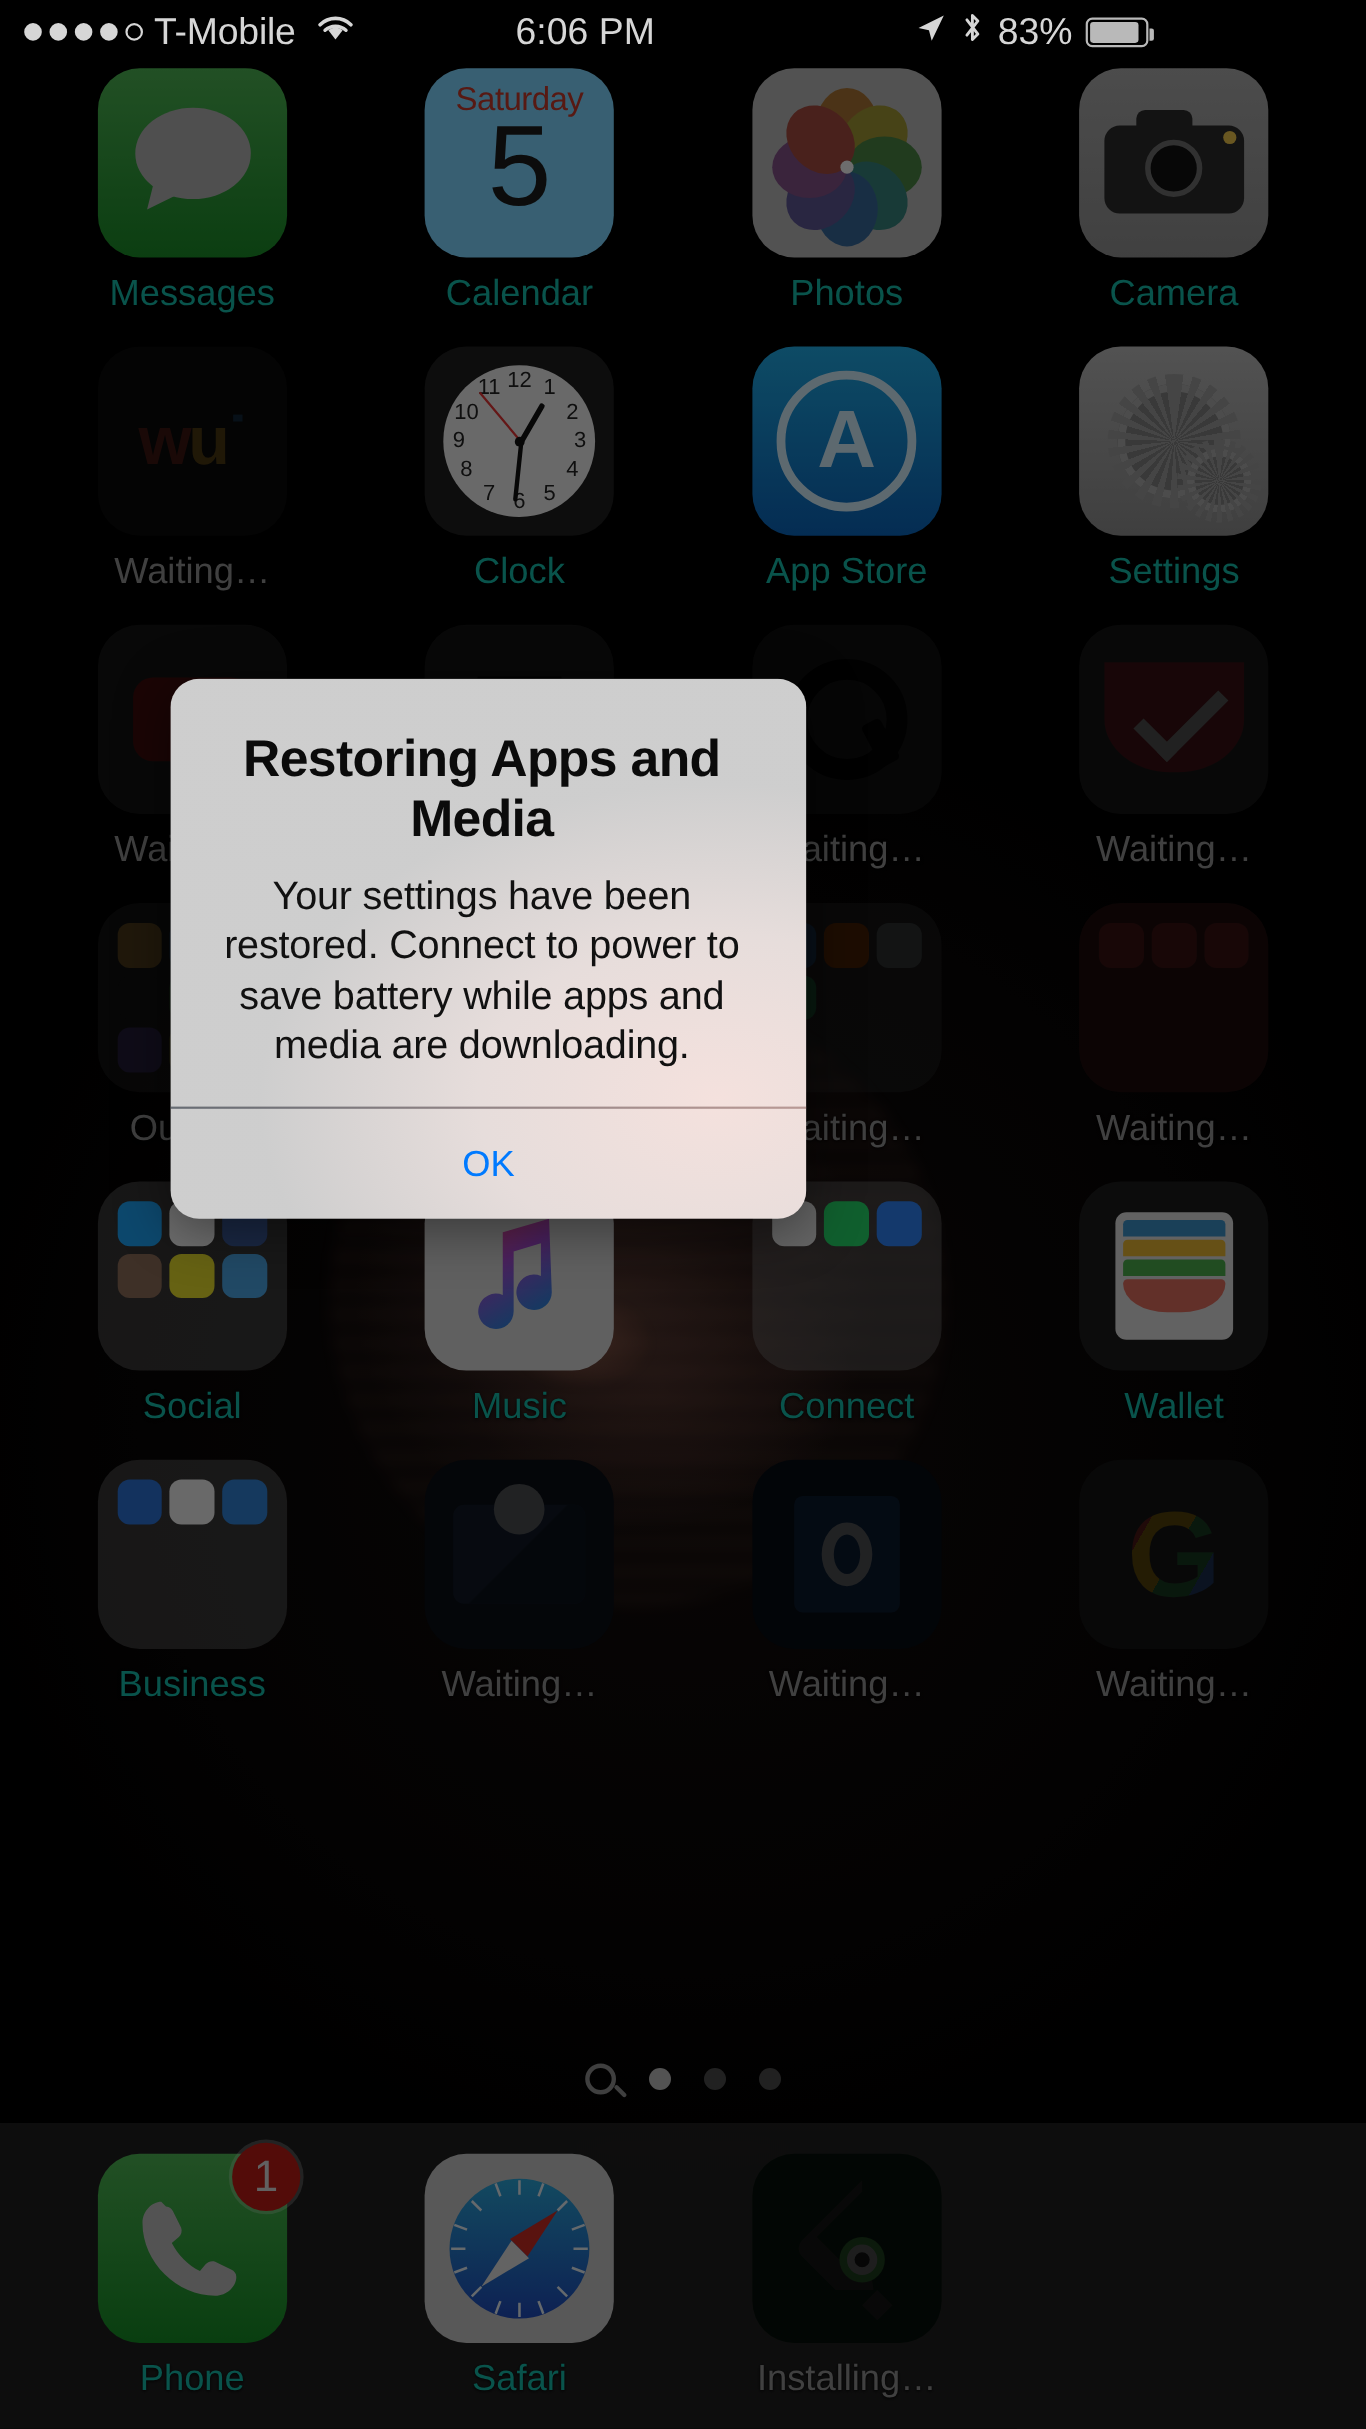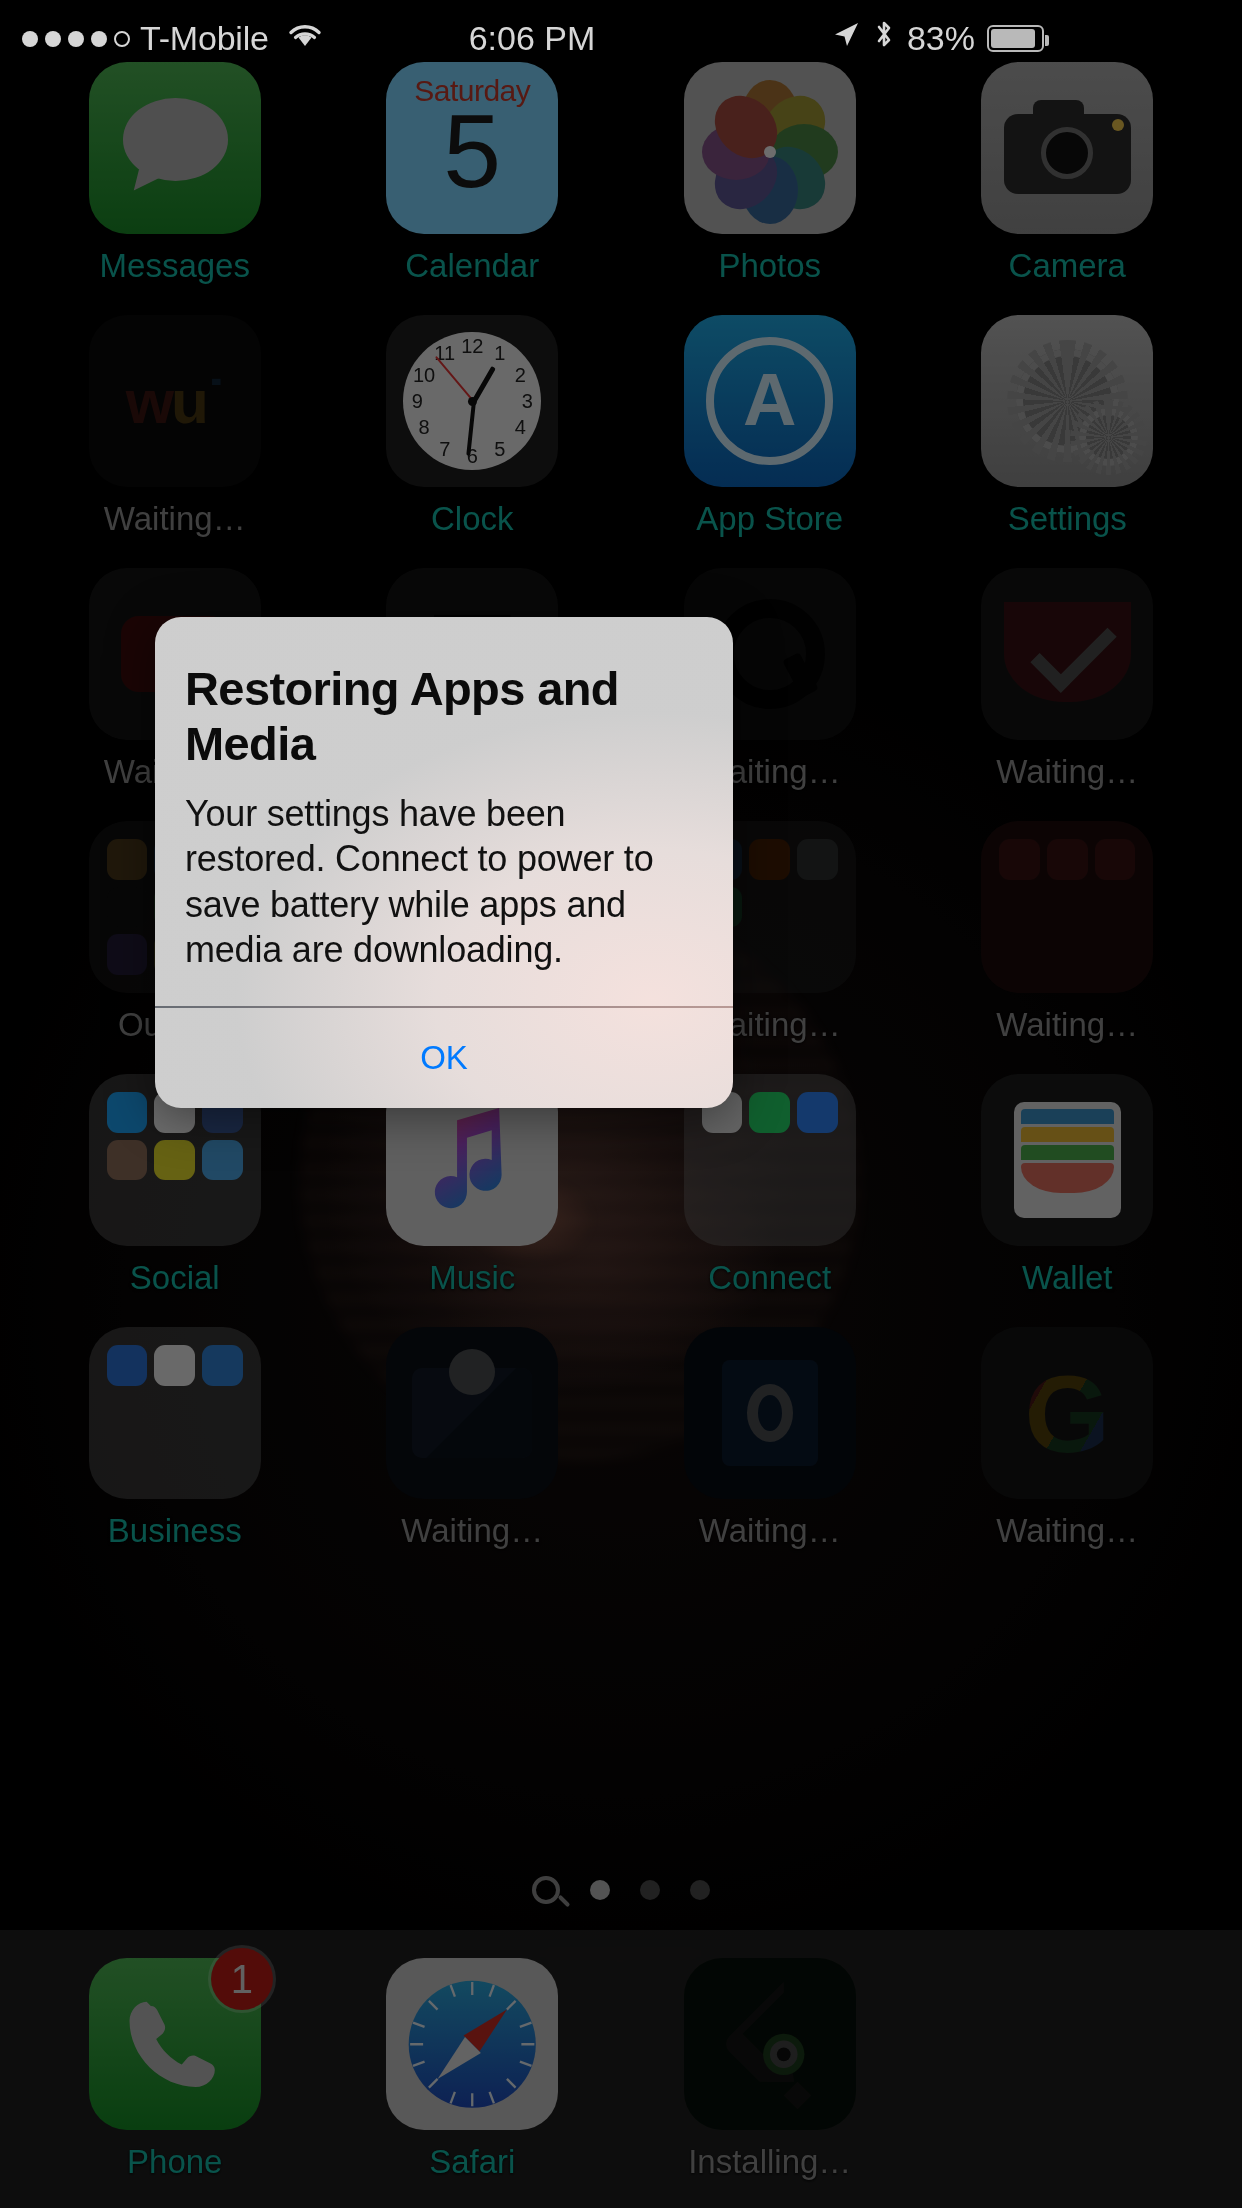--- a/index.html
+++ b/index.html
@@ -37,21 +37,21 @@
   #wp-spot {
     position: absolute; left: 470px; top: 1180px; width: 120px; height: 80px;
     border-radius: 50%;
     background: radial-gradient(ellipse at center, rgba(190,120,95,0.45), rgba(120,70,55,0.12) 70%, transparent 80%);
     filter: blur(4px);
   }
 
   
   #statusbar {
     position: absolute; top: 0; left: 0; width: 1064px; height: 58px;
-    display: flex; align-items: flex-end;
+    display: flex; align-items: center;
     color: #d6d6d6;
     font-size: 33px;
     z-index: 40;
   }
   .sb-left { display: flex; align-items: center; gap: 10px; margin-left: 22px; flex: 1; }
   .sb-dots { display: flex; align-items: center; gap: 7px; }
   .sb-dot { width: 16px; height: 16px; border-radius: 50%; background: #d6d6d6; }
   .sb-dot.off { background: transparent; border: 2px solid #d6d6d6; }
   .sb-carrier { font-size: 34px; letter-spacing: -.2px; color: #d6d6d6; }
   .sb-center { position: absolute; left: 0; right: 0; text-align: center; font-size: 34px; color: #d6d6d6; pointer-events: none;}
@@ -236,21 +236,21 @@
     position:absolute; z-index:30;
     left:155px; top:617px; width:578px;
     border-radius:26px;
     overflow:hidden;
     background:
       radial-gradient(ellipse 520px 360px at 86% 78%, rgba(246,226,222,.96) 0%, rgba(232,222,220,.94) 42%, rgba(206,206,206,.94) 80%),
       rgba(214,214,214,.95);
     backdrop-filter: blur(26px) saturate(1.2);
     box-shadow: 0 8px 50px rgba(0,0,0,.45);
   }
-  .alert-body { padding: 44px 42px 34px 30px; }
+  .alert-body { padding: 44px 42px 34px 30px; text-align:center; }
   .alert-title {
     font-size:47px; font-weight:bold; color:#0b0b0b;
     letter-spacing:-.6px; margin-bottom:20px;
   }
   .alert-msg {
     font-size:36px; color:#111; line-height:1.26; letter-spacing:-.2px;
   }
   .alert-sep { height:1.5px; background: linear-gradient(90deg, rgba(40,48,60,.62), rgba(150,110,105,.62)); }
   .alert-action {
     height:100px; display:flex; align-items:center; justify-content:center;

